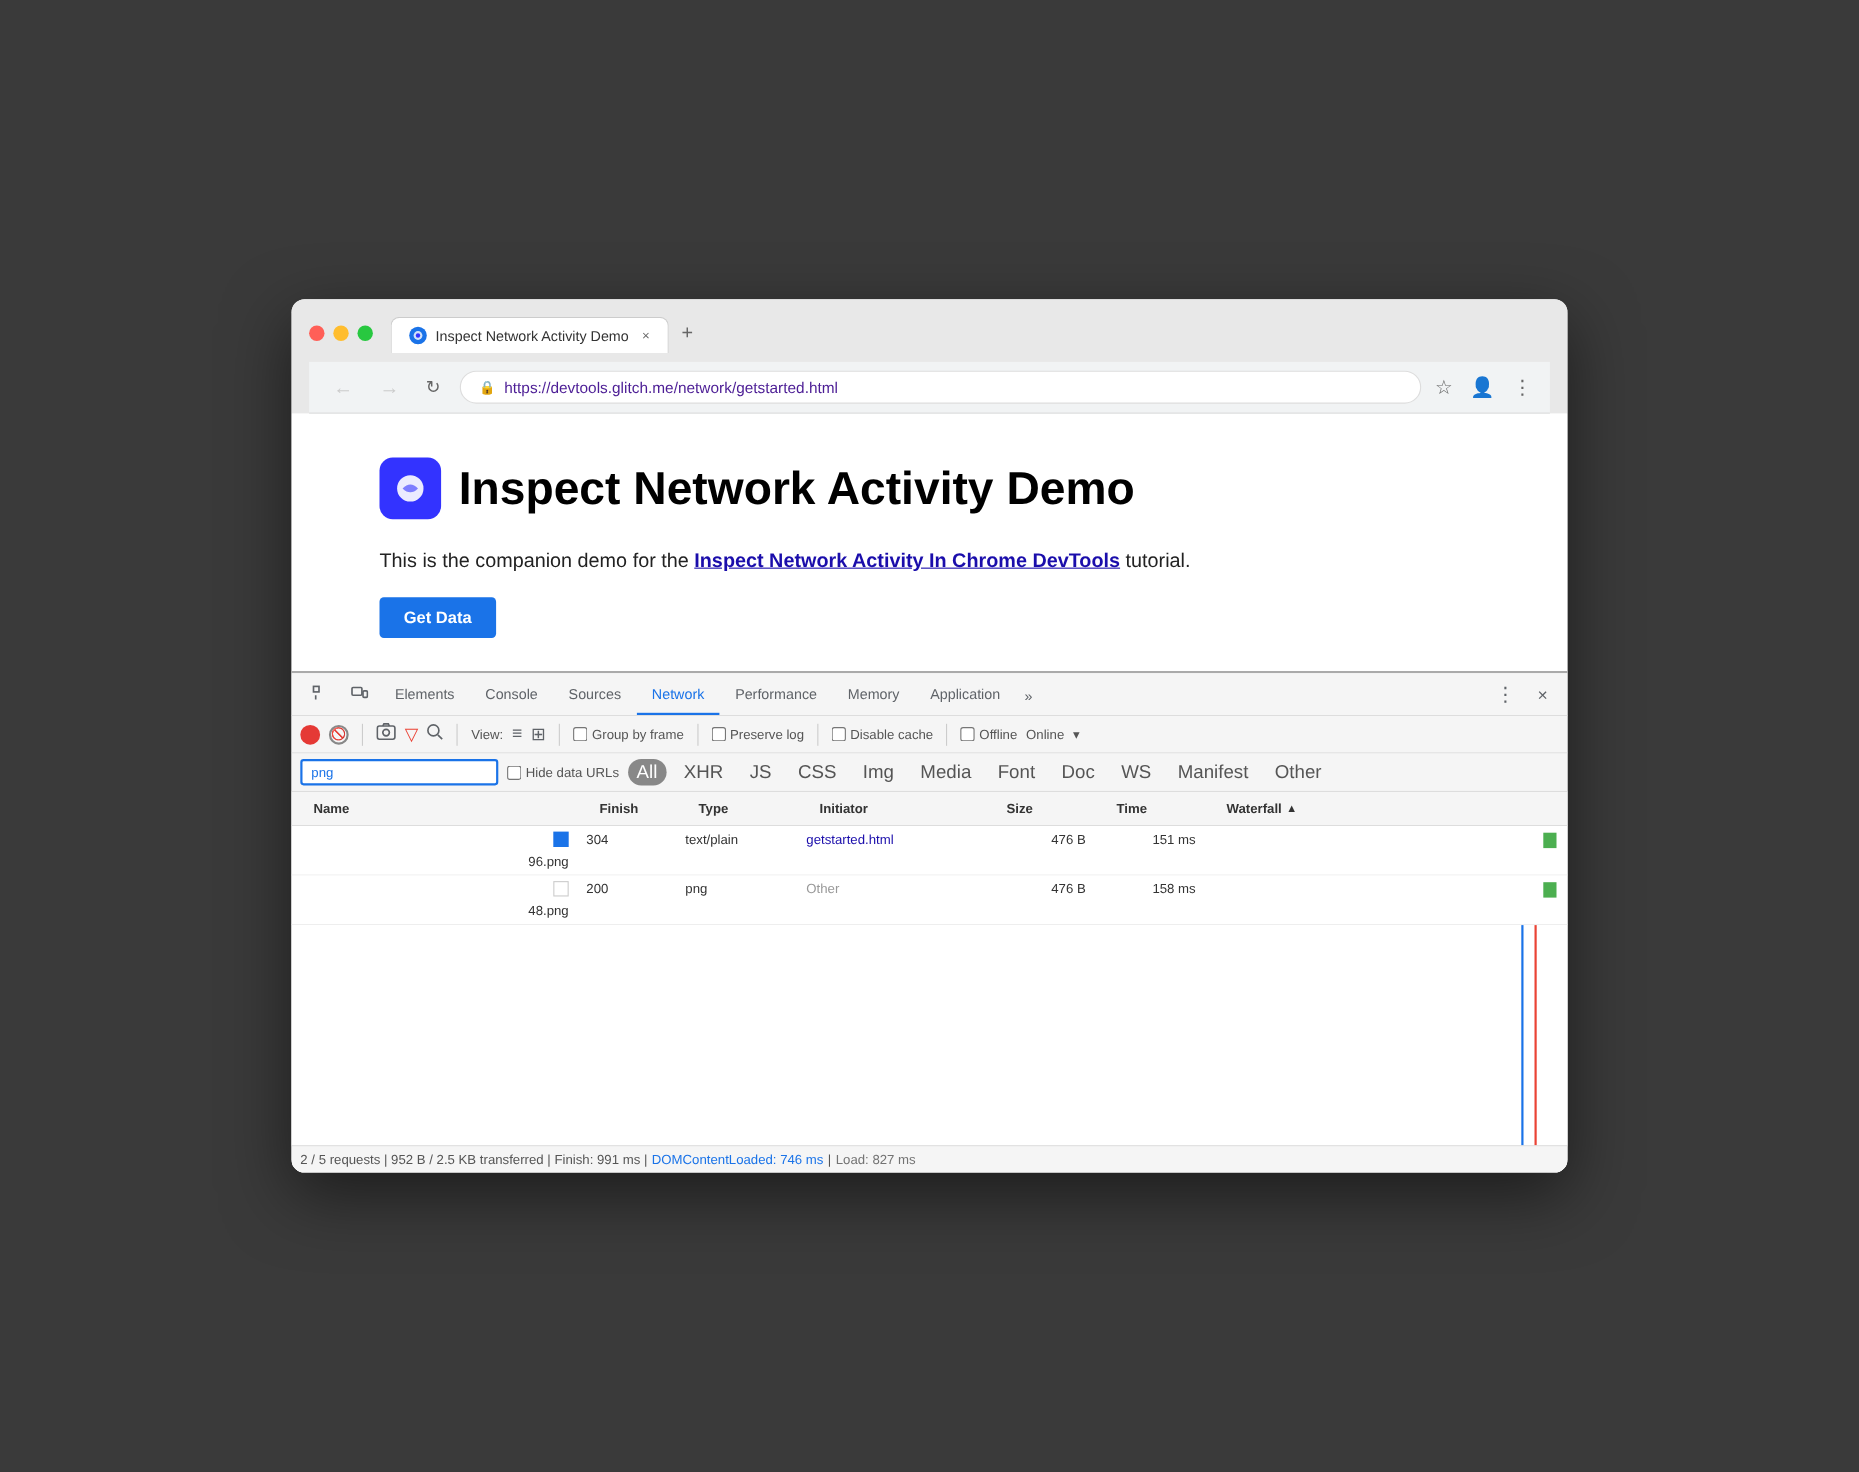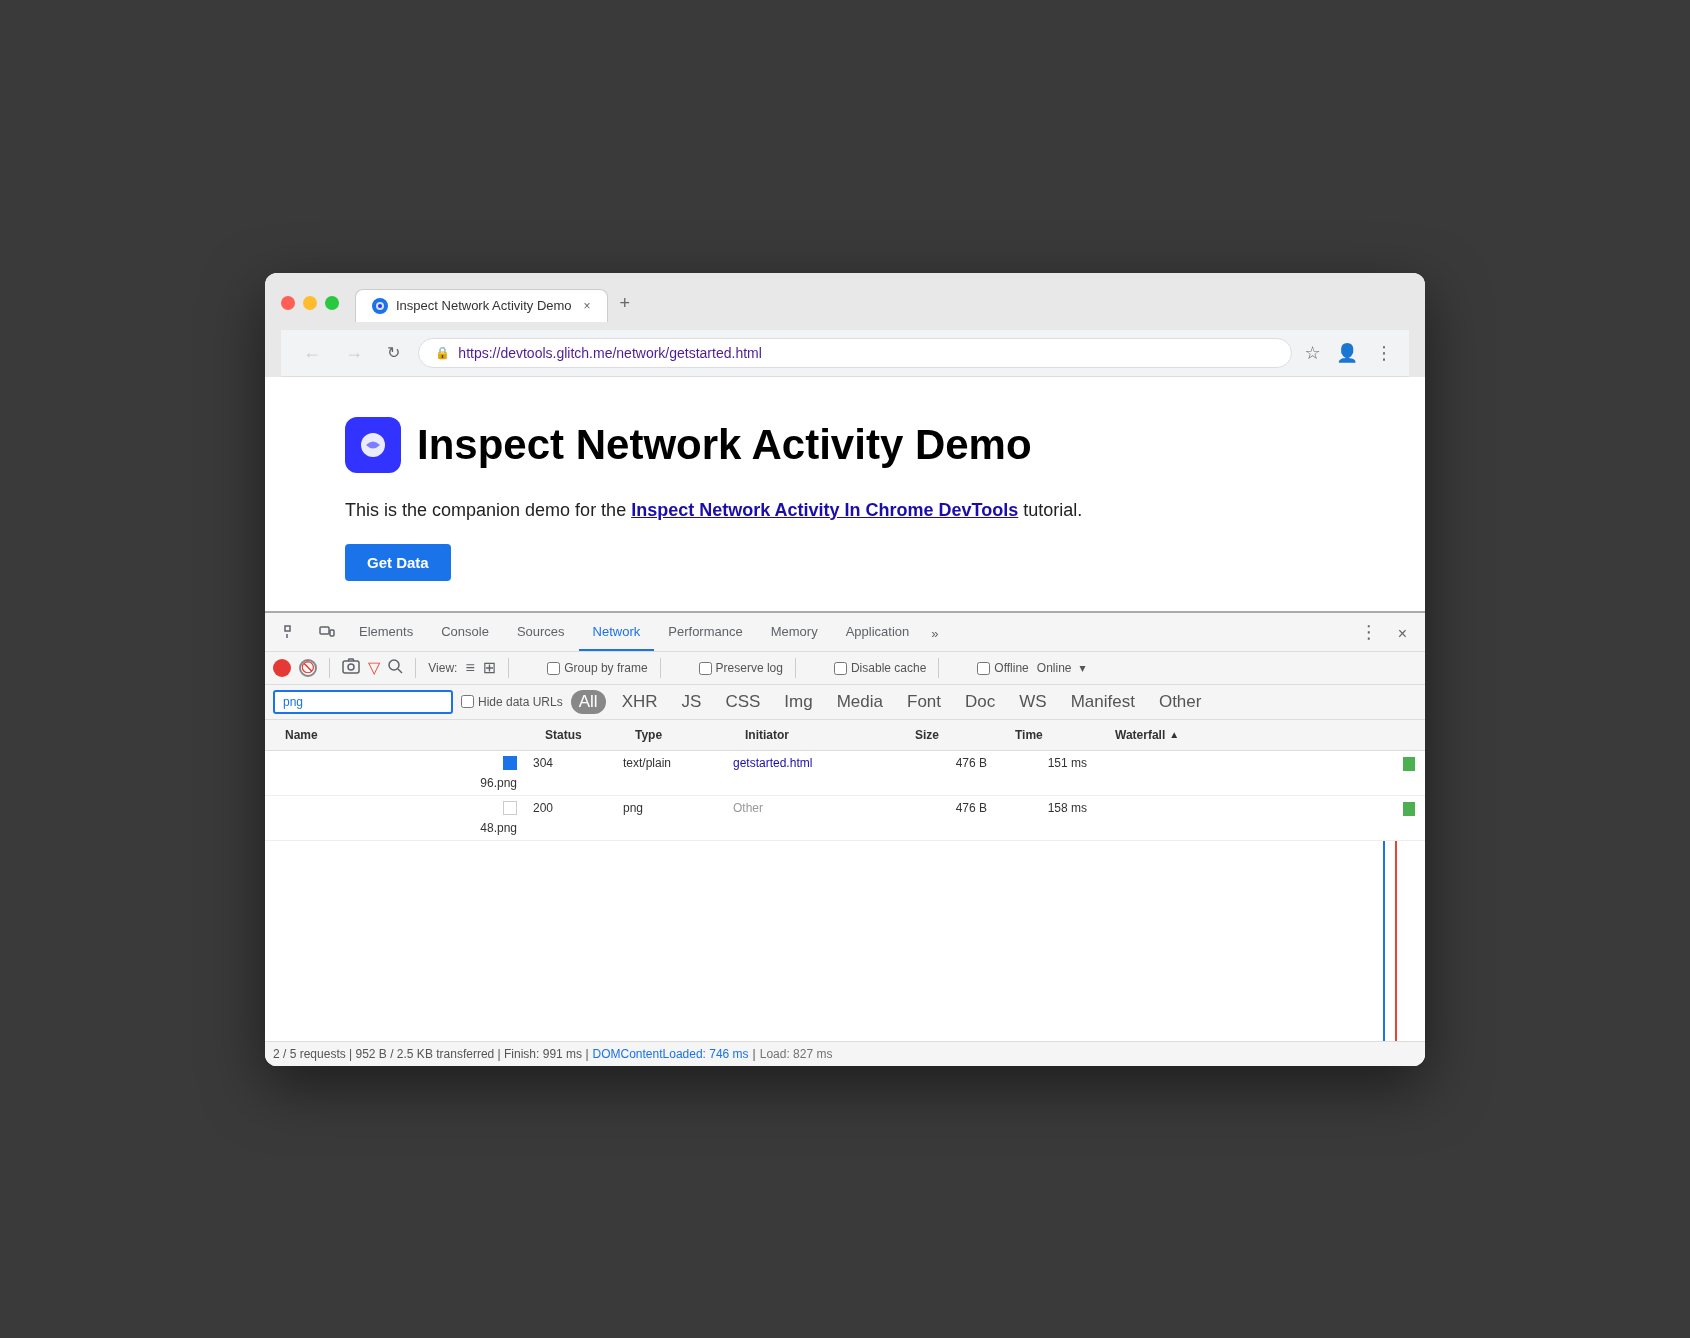--- a/index.html
+++ b/index.html
@@ -283,25 +283,24 @@
       color: #555;
       text-align: right;
     }
     .view-icon {
       font-size: 16px;
       color: #5f6368;
       cursor: pointer;
     }
     .checkbox-group {
       display: flex;
-      align-items: flex-end;
+      align-items: flex-start;
       gap: 4px;
       font-size: 12px;
       color: #555;
-      margin-left: 26px;
     }
     .checkbox-group input[type="checkbox"] { cursor: pointer; }
     .dropdown-arrow { font-size: 12px; color: #555; cursor: pointer; }
     
     .filter-bar {
       display: flex;
       align-items: center;
       gap: 8px;
       padding: 5px 8px;
       border-bottom: 1px solid #ddd;
@@ -612,21 +611,21 @@
       <button class="filter-type-btn inactive">Font</button>
       <button class="filter-type-btn inactive">Doc</button>
       <button class="filter-type-btn inactive">WS</button>
       <button class="filter-type-btn inactive">Manifest</button>
       <button class="filter-type-btn inactive">Other</button>
     </div>
 
     <div class="network-table">
       <div class="table-header">
         <div class="table-header-cell">Name</div>
-        <div class="table-header-cell">Status</div>
+        <div class="table-header-cell">Finish</div>
         <div class="table-header-cell">Type</div>
         <div class="table-header-cell">Initiator</div>
         <div class="table-header-cell">Size</div>
         <div class="table-header-cell">Time</div>
         <div class="table-header-cell">
           <span>Waterfall</span>
           <span class="sort-arrow">▲</span>
         </div>
       </div>
 

